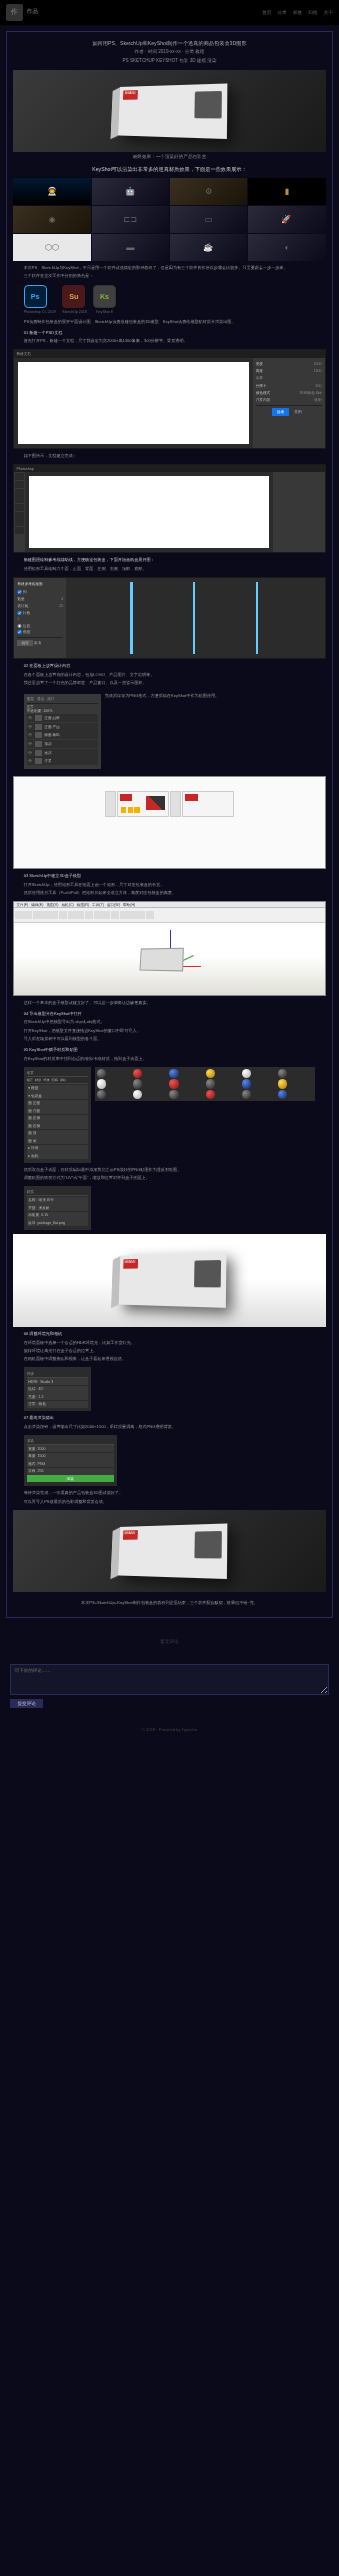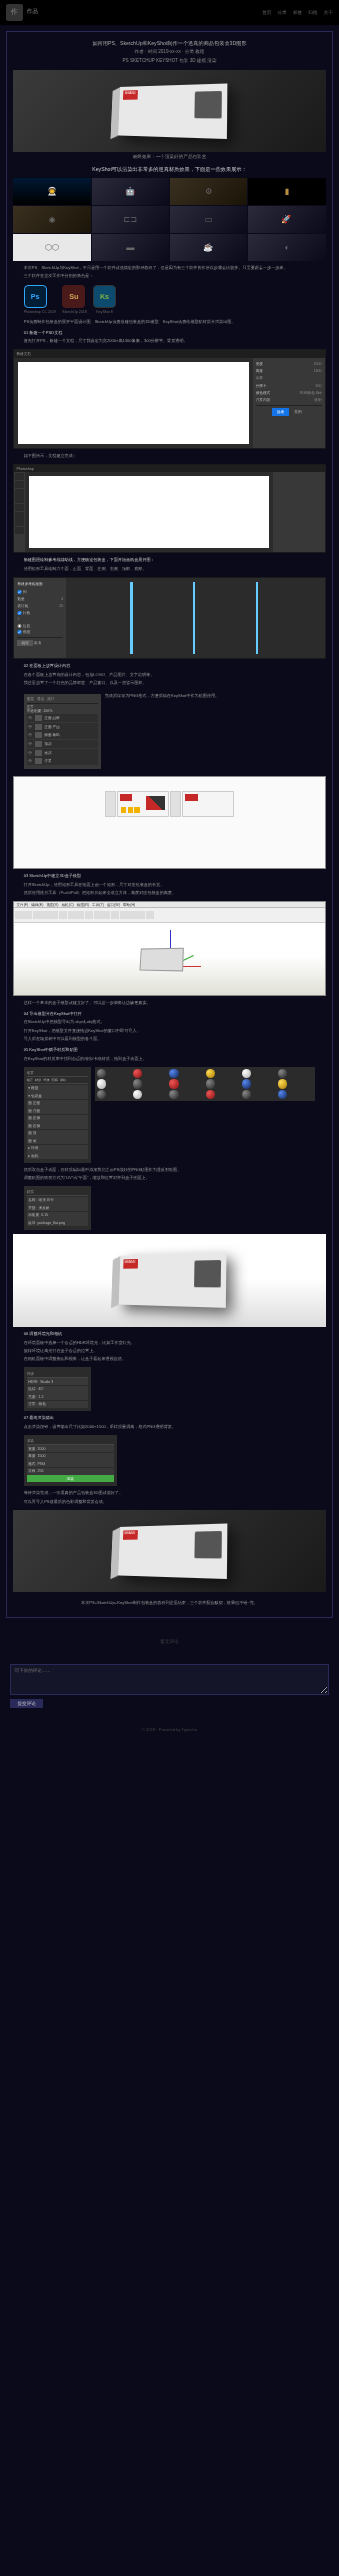--- a/index.html
+++ b/index.html
@@ -23,21 +23,21 @@
 .grid{display:grid;grid-template-columns:repeat(4,1fr);gap:1px;margin:4.1px 0}
 .grid div{height:27px;background:linear-gradient(135deg,#2a2a3a,#0a0a1a);display:flex;align-items:center;justify-content:center;color:#666;font-size:8.2px}
 .grid .astro{background:linear-gradient(#001833,#000)}
 .grid .gold{background:linear-gradient(135deg,#3a3020,#1a1408)}
 .grid .bullet{background:#000;color:#b89040}
 .grid .white{background:#e8e8e8}
 .apps{display:flex;gap:6.2px;margin:5.2px 0;justify-content:flex-start;padding-left:10.3px}
 .app{width:23px;height:23px;border-radius:4.1px;display:flex;align-items:center;justify-content:center;font-size:7.2px;font-weight:bold}
 .ps{background:#001e36;color:#31a8ff;border:0.5px solid #31a8ff}
 .su{background:#4a1a1a;color:#d4a055}
-.ks{background:#0c4a6e;color:#7cb342;border:0.5px solid #333}
+.ks{background:#404040;color:#7cb342;border:0.5px solid #333}
 .app-lbl{color:#666;font-size:3.6px;text-align:center;margin-top:1.5px}
 .ui{background:#2b2b2b;margin:4.1px 0;min-height:62px;position:relative;border:0.5px solid #1a1a1a}
 .ui-top{height:7.2px;background:#1e1e1e;display:flex;align-items:center;padding:0 2.1px;gap:3.1px;font-size:3.6px;color:#999}
 .ui-body{display:flex}
 .ui-side{width:52px;background:#383838;padding:3.1px;font-size:3.6px;color:#bbb;line-height:1.7}
 .ui-side .row{display:flex;justify-content:space-between;padding:0.5px 0}
 .ui-side .row span:last-child{color:#888}
 .ui-side .grp{margin:2.1px 0;border-top:0.5px solid #222;padding-top:1.5px}
 .ui-side label{display:flex;align-items:center;gap:1.5px}
 .ui-side input[type=checkbox]{width:4.1px;height:4.1px}

